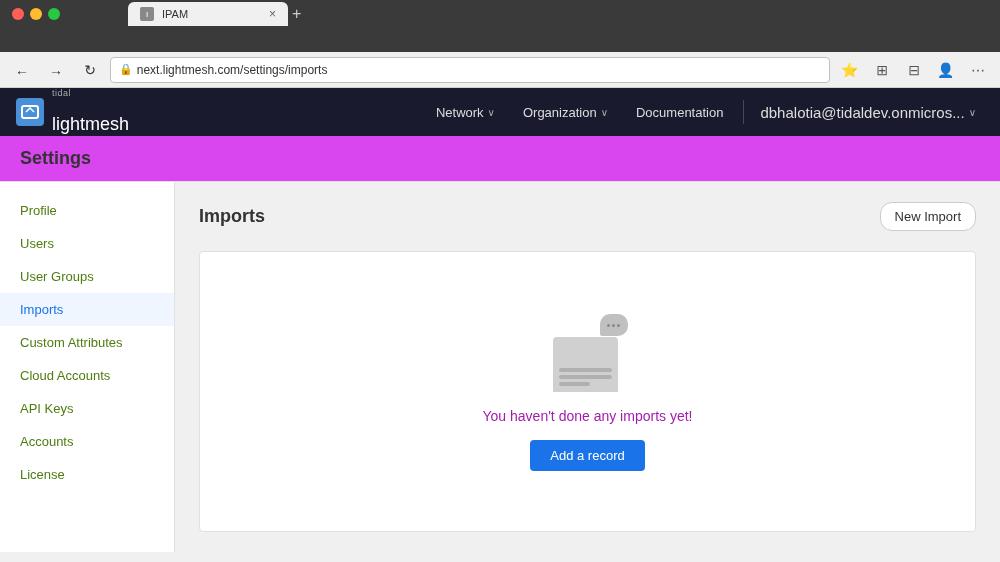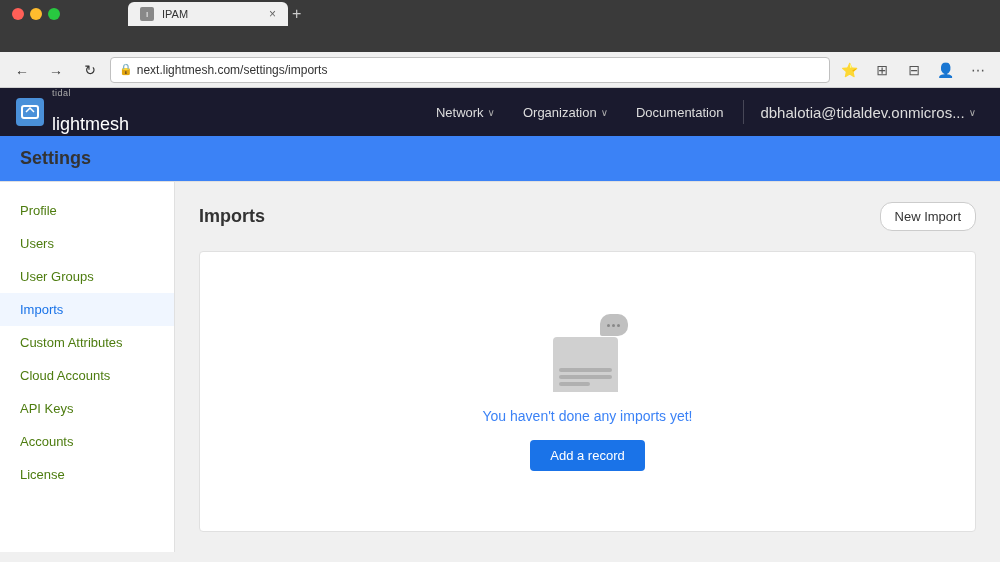--- a/index.html
+++ b/index.html
@@ -194,21 +194,21 @@
       font-size: 12px;
       padding: 4px 8px;
     }
     .nav-divider {
       width: 1px;
       height: 24px;
       background: rgba(255,255,255,0.2);
       margin: 0 4px;
     }
     .settings-header {
-      background: #3b82f6;
+      background: #d946ef;
       padding: 12px 20px;
       border-bottom: 1px solid #e0e0e0;
     }
     .settings-title {
       font-size: 18px;
       font-weight: 600;
       color: #333;
     }
 
     
@@ -329,21 +329,21 @@
       gap: 2px;
     }
     .bubble-dot {
       width: 3px;
       height: 3px;
       background: #888;
       border-radius: 50%;
     }
     .empty-text {
       font-size: 14px;
-      color: #3b82f6;
+      color: #a21caf;
       margin-bottom: 16px;
     }
     .btn-add-record {
       background: #1a73e8;
       color: white;
       border: none;
       border-radius: 4px;
       padding: 8px 20px;
       font-size: 13px;
       cursor: pointer;

